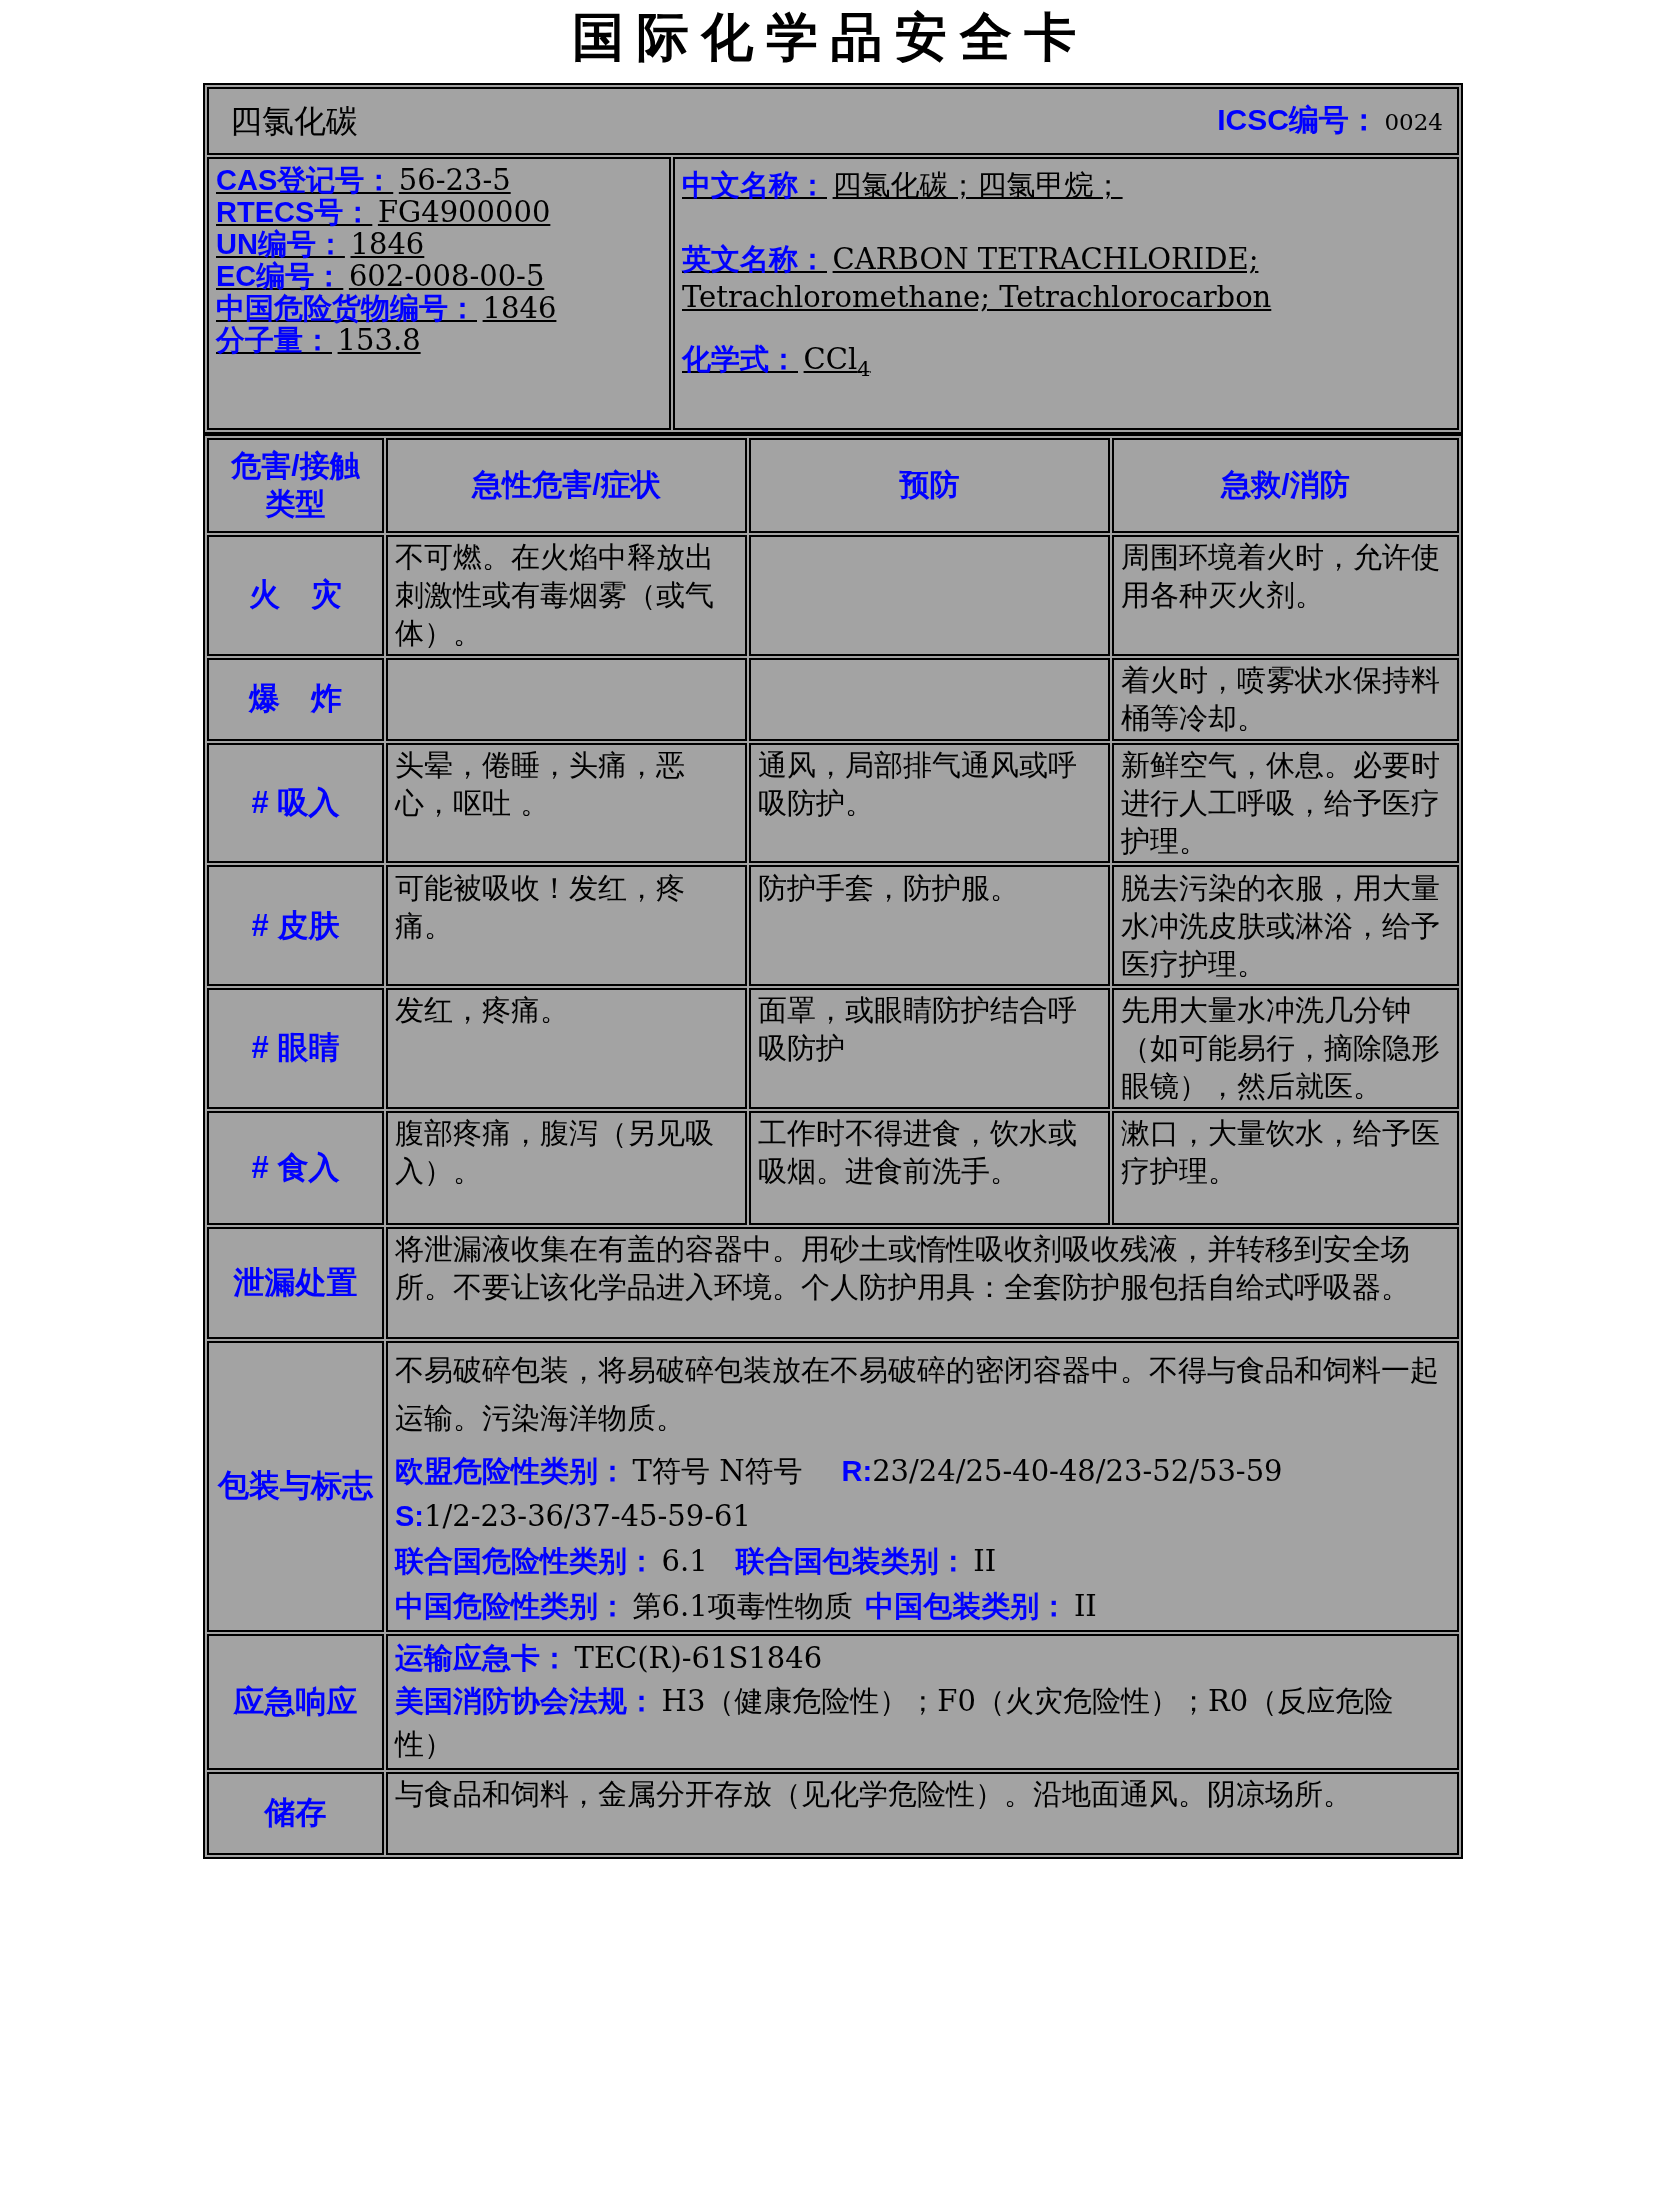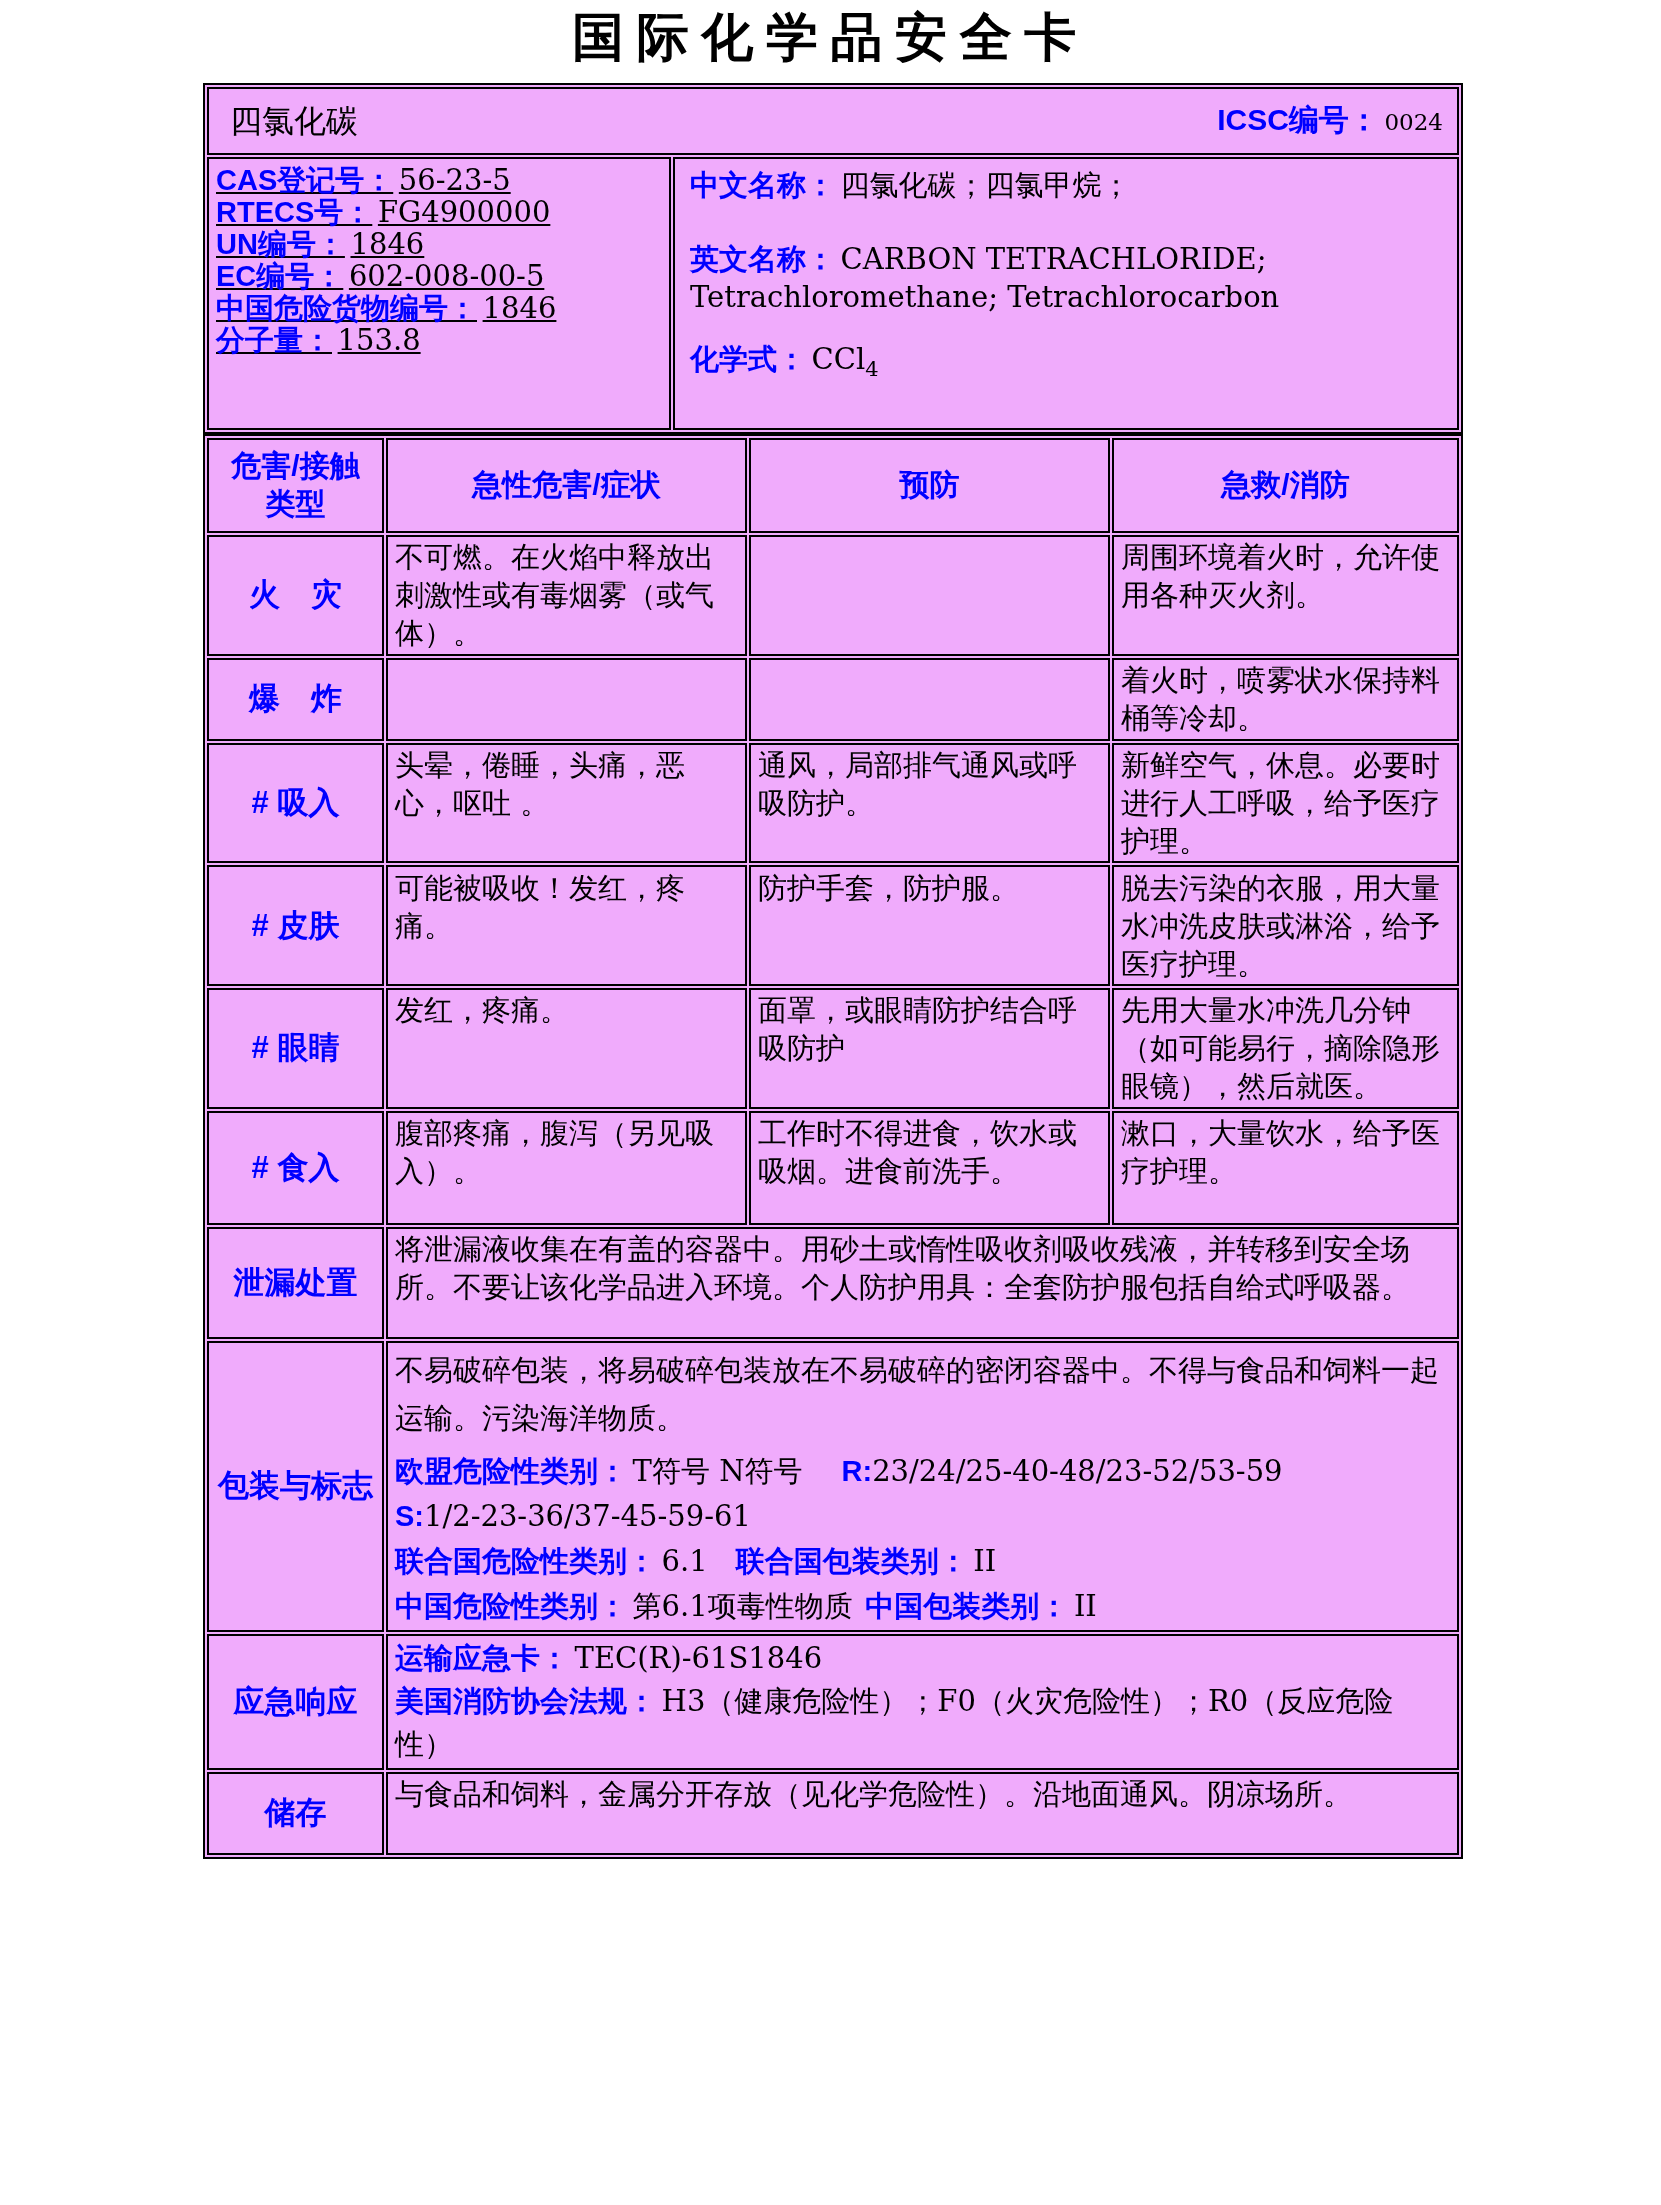--- a/index.html
+++ b/index.html
@@ -18,41 +18,41 @@
     margin:2.8px 0 9.8px 0;
     font-family:"DejaVu Serif","Liberation Serif",serif;
   }
   .card{margin-left:203px;width:1260px;}
   table{
     border-collapse:separate;
     border-spacing:2.1px;
     border:2.8px solid #000;
     width:100%;
     table-layout:fixed;
-    background:#f0abfc;
+    background:#a3a3a3;
   }
   td{border:2.1px solid #000;padding:1.4px 7px;font-size:29px;line-height:38px;}
   .tbl-top{margin-bottom:0;}
   .tbl-main{margin-top:0;}
   
   .lbl{
     color:#0000ff;font-weight:bold;
     font-family:"Liberation Sans","DejaVu Sans",sans-serif;
   }
   .val{margin-left:5.6px;}
   
   .name-row-cell{height:62px;vertical-align:middle;}
   .name-flex{display:flex;justify-content:space-between;align-items:center;padding:0 7px 0 14px;}
   .chem-name{font-size:32px;}
   .icsc{font-size:30px;white-space:nowrap;}
   .icsc .val{font-size:23px;}
   
   .ids-cell{vertical-align:top;height:263px;padding-top:4.2px;}
   .reg-line{line-height:32px;white-space:nowrap;text-decoration:underline;}
-  .names-cell{vertical-align:top;padding-top:7px;padding-left:15px;}
+  .names-cell{vertical-align:top;padding-top:7px;padding-left:7px;text-decoration:underline;}
   .zh-line{margin-bottom:36px;}
   .en-line{margin-bottom:24px;}
   .pre{white-space:pre-line;}
   .formula-sub{font-size:21px;vertical-align:sub;}
   
   .hdr td{vertical-align:middle;text-align:center;}
   .hdr{height:95px;}
   .hdr .lbl{font-size:30px;white-space:pre-line;}
   .lblcell{vertical-align:middle;text-align:center;}
   .lblcell .lbl{font-size:31px;white-space:nowrap;}

